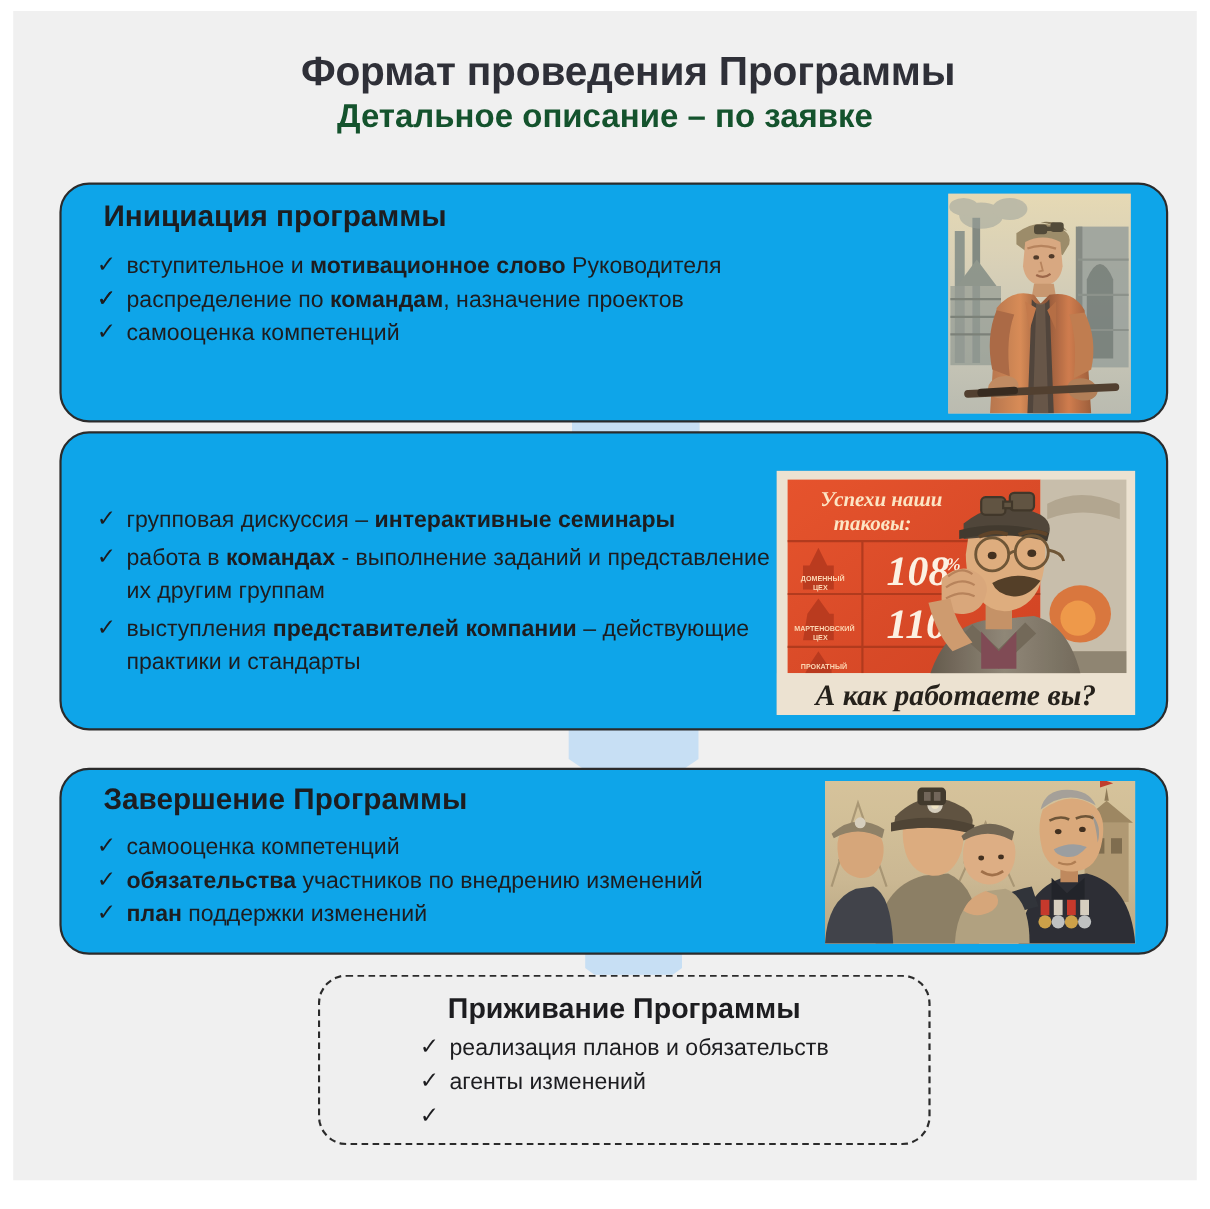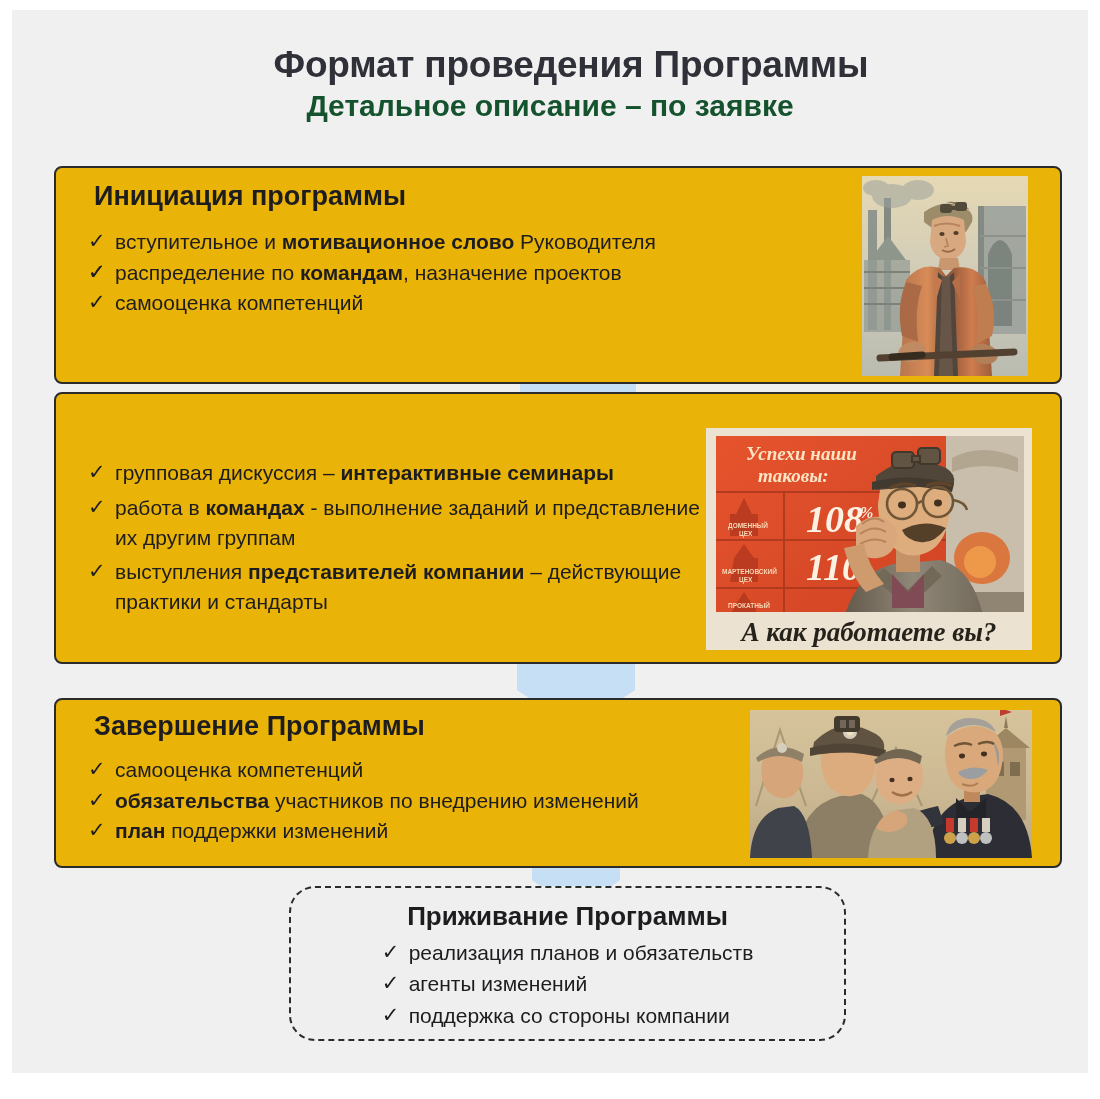--- a/index.html
+++ b/index.html
@@ -38,23 +38,23 @@
     font-size: 30px;
     font-weight: bold;
     color: #14532d;
     line-height: 1.15;
     margin-top: 4px;
   }
 
   
   .stage-box {
     position: absolute;
-    background: #eab308;
+    background: #0ea5e9;
     border: 2px solid #2b2b2b;
-    border-radius: 8px;
+    border-radius: 27px;
     box-sizing: border-box;
     z-index: 3;
   }
   .stage-box.dashed {
     border: 2px dashed #2b2b2b;
     border-radius: 26px;
     background: #efefef;
   }
 
   .stage-head {
@@ -195,21 +195,21 @@
     <div class="stage-head">Завершение Программы</div>
     <ul class="bullets">
         <li><span class="tick">✓</span><span>самооценка компетенций</span></li>
         <li><span class="tick">✓</span><b>обязательства</b><span> участников по внедрению изменений</span></li>
         <li><span class="tick">✓</span><b>план</b><span> поддержки изменений</span></li>
       </ul>
   </div>
 
   <div class="stage-box dashed" id="box-4">
     <div class="stage-head">Приживание Программы</div>
-    <ul class="bullets"><li><span class="tick">✓</span><span>реализация планов и обязательств</span></li><li><span class="tick">✓</span><span>агенты изменений</span></li><li><span class="tick">✓</span><span>поддержка со стороны компании</span></li></ul>
+    <ul class="bullets"><li><span class="tick">✓</span><span>реализация планов и обязательств</span></li><li><span class="tick">✓</span><span>агенты изменений</span></li><li><span class="tick">✓</span></li></ul>
   </div>
 
   <div class="poster" id="poster-1">
     <svg viewBox="0 0 166 200" preserveAspectRatio="none">
       <defs>
         <linearGradient id="p1sky" x1="0" y1="0" x2="0" y2="1">
           <stop offset="0" stop-color="#e8dcb8"></stop>
           <stop offset="0.55" stop-color="#cfcdbd"></stop>
           <stop offset="1" stop-color="#b9bdb4"></stop>
         </linearGradient>

